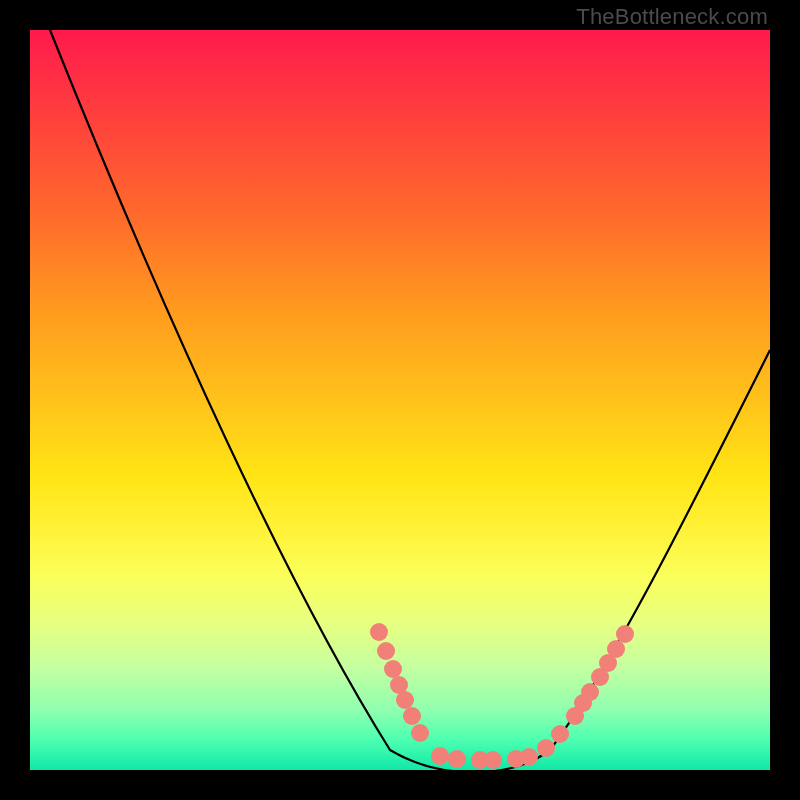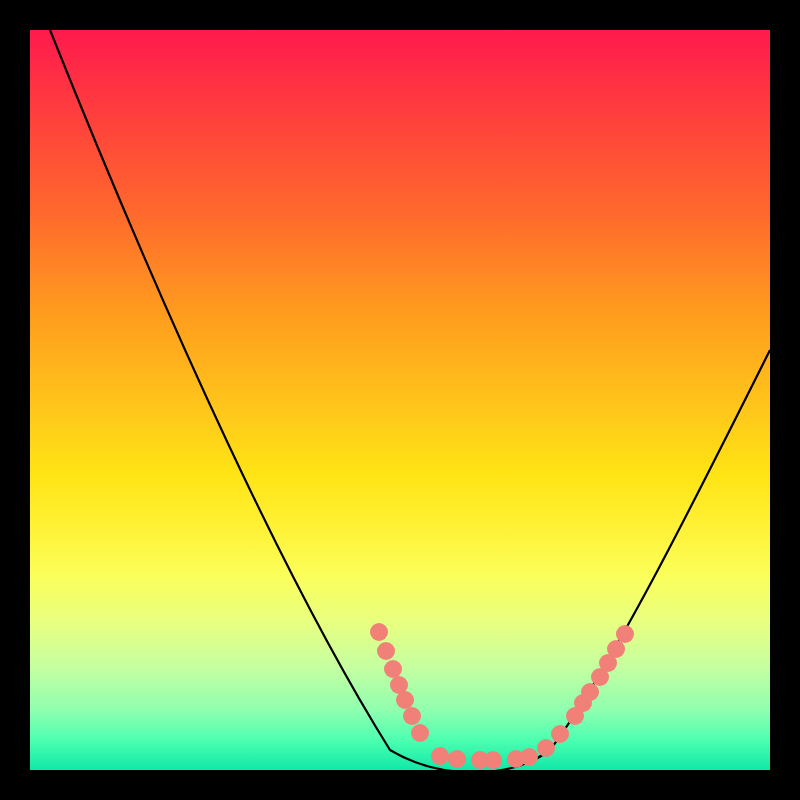--- a/index.html
+++ b/index.html
@@ -105,13 +105,14 @@
           <circle cx="545" cy="686" r="9" fill="#f08078"></circle>
           <circle cx="553" cy="673" r="9" fill="#f08078"></circle>
           <circle cx="560" cy="662" r="9" fill="#f08078"></circle>
           <circle cx="570" cy="647" r="9" fill="#f08078"></circle>
           <circle cx="578" cy="633" r="9" fill="#f08078"></circle>
           <circle cx="586" cy="619" r="9" fill="#f08078"></circle>
           <circle cx="595" cy="604" r="9" fill="#f08078"></circle>
         </g>
     </svg>
   </div>
+  <div class="watermark">TheBottleneck.com</div>
 </div>
 
 </body></html>

